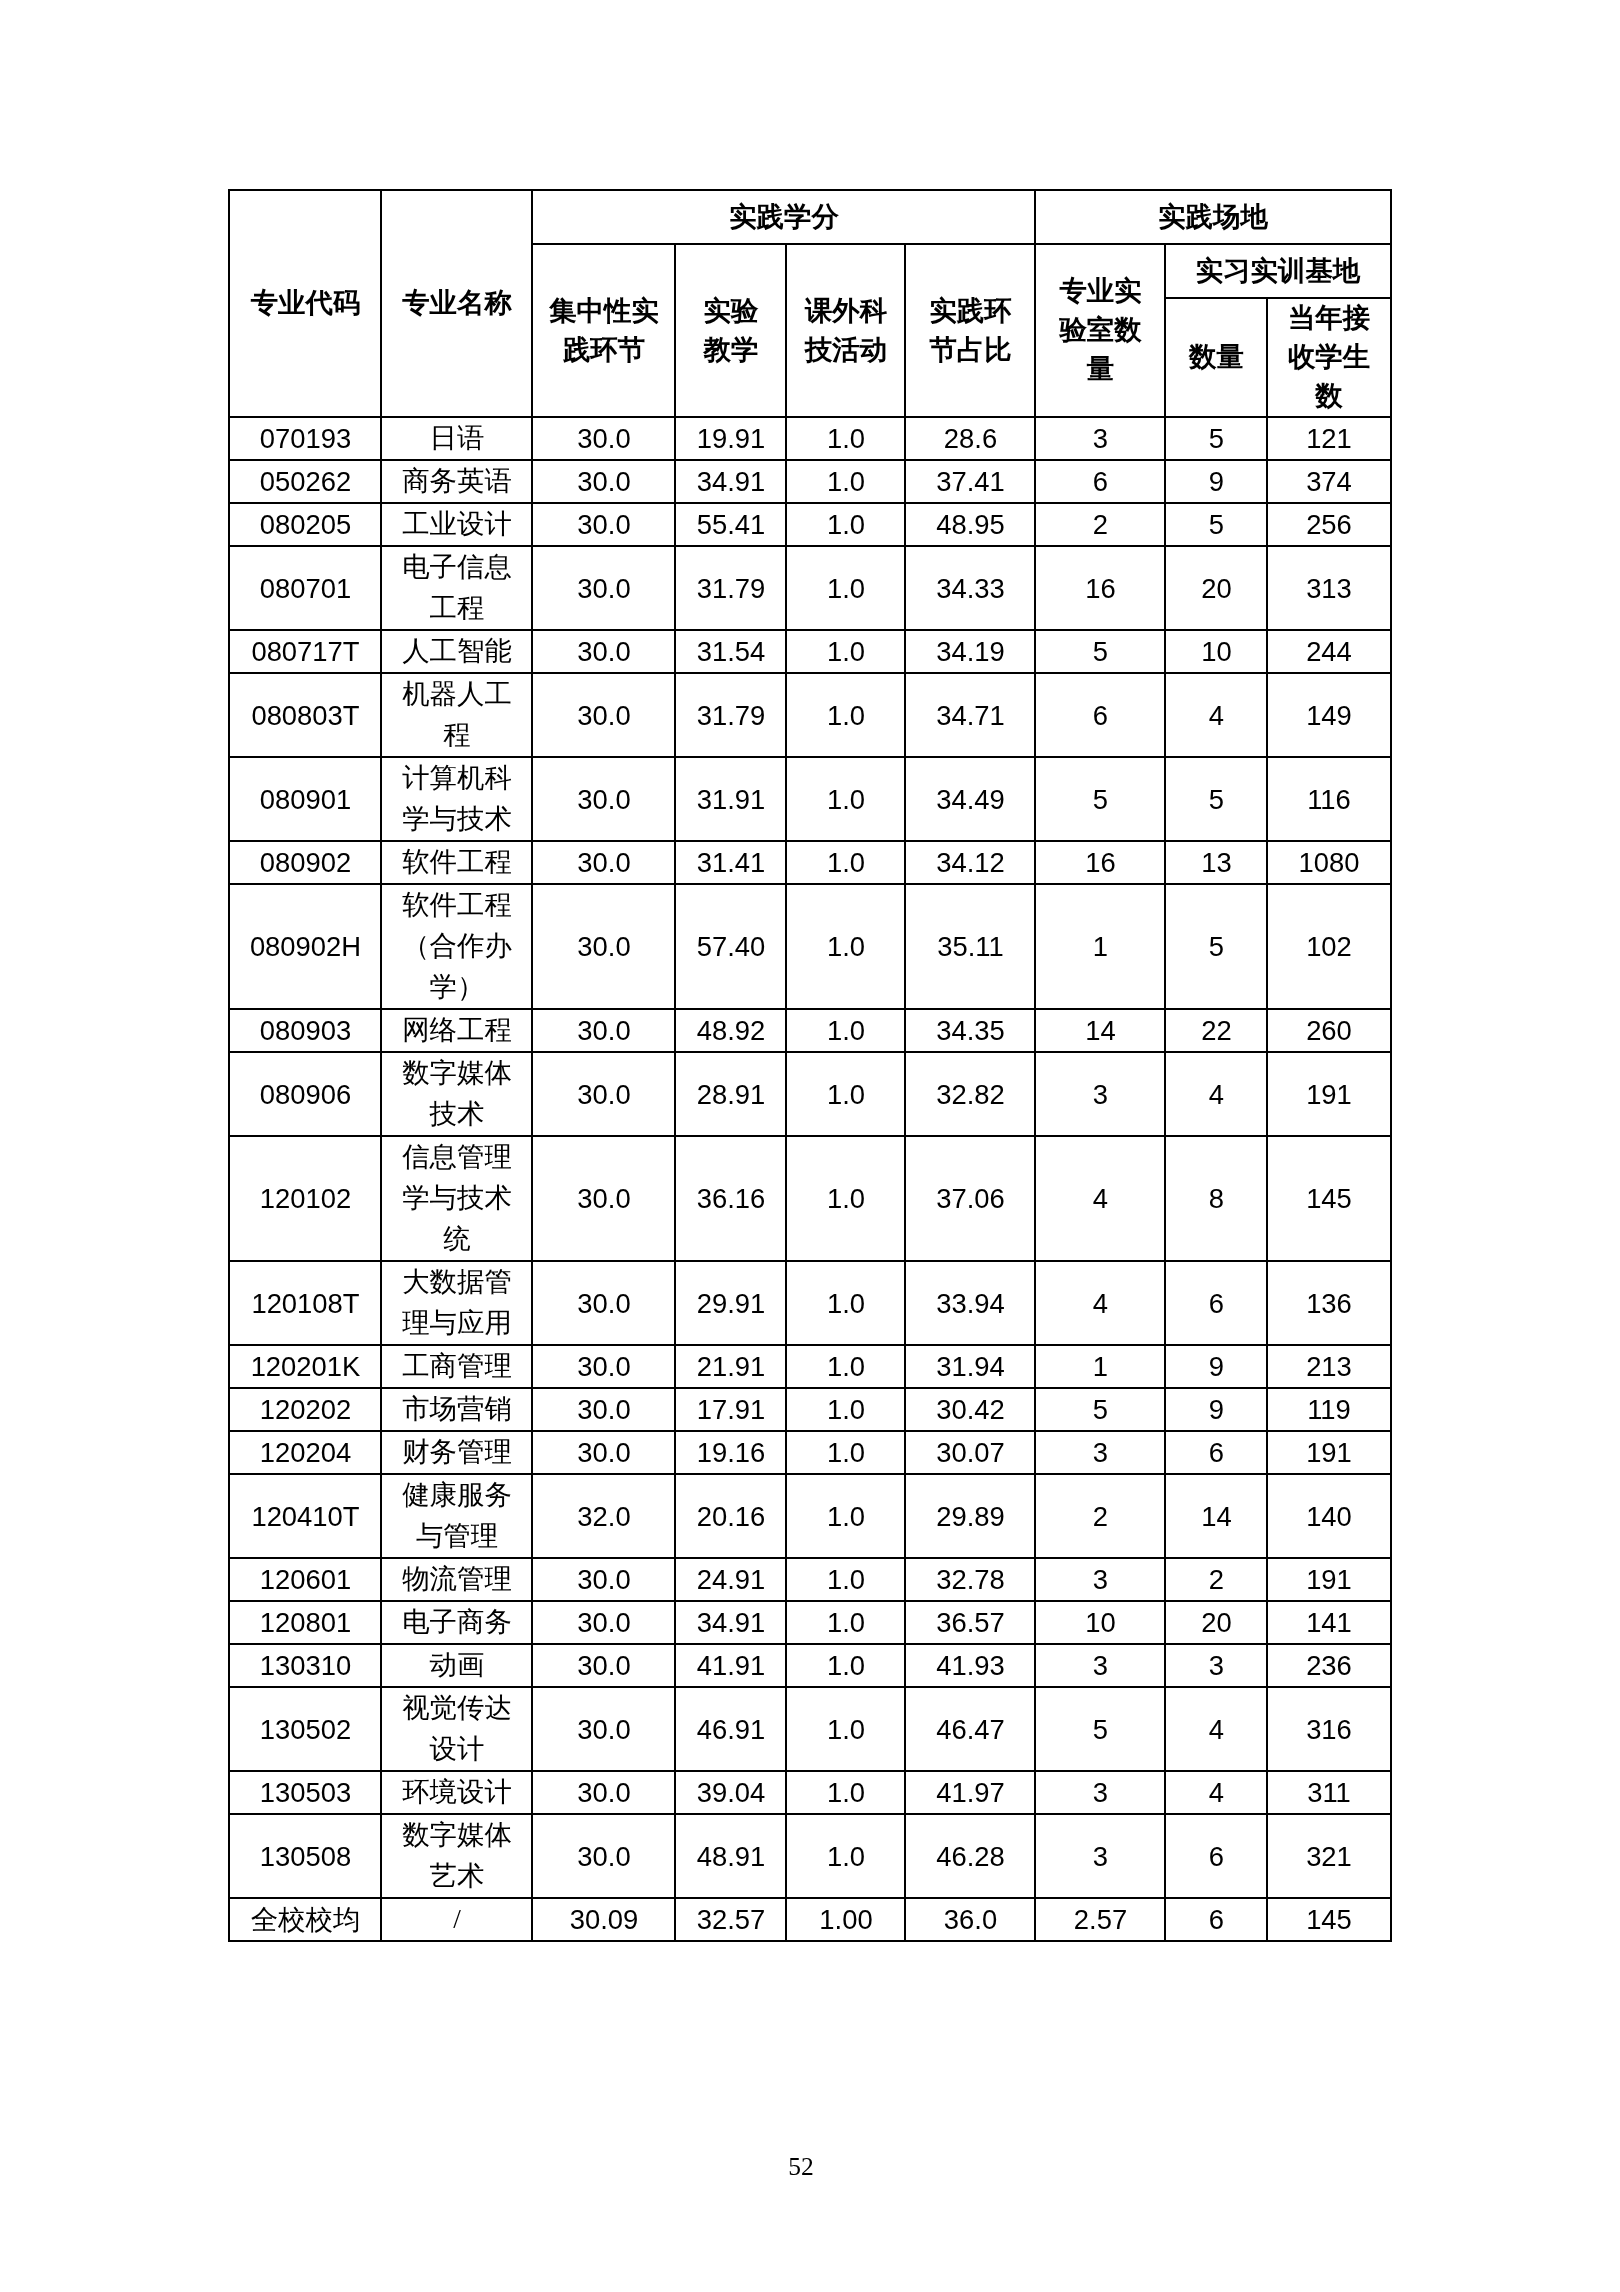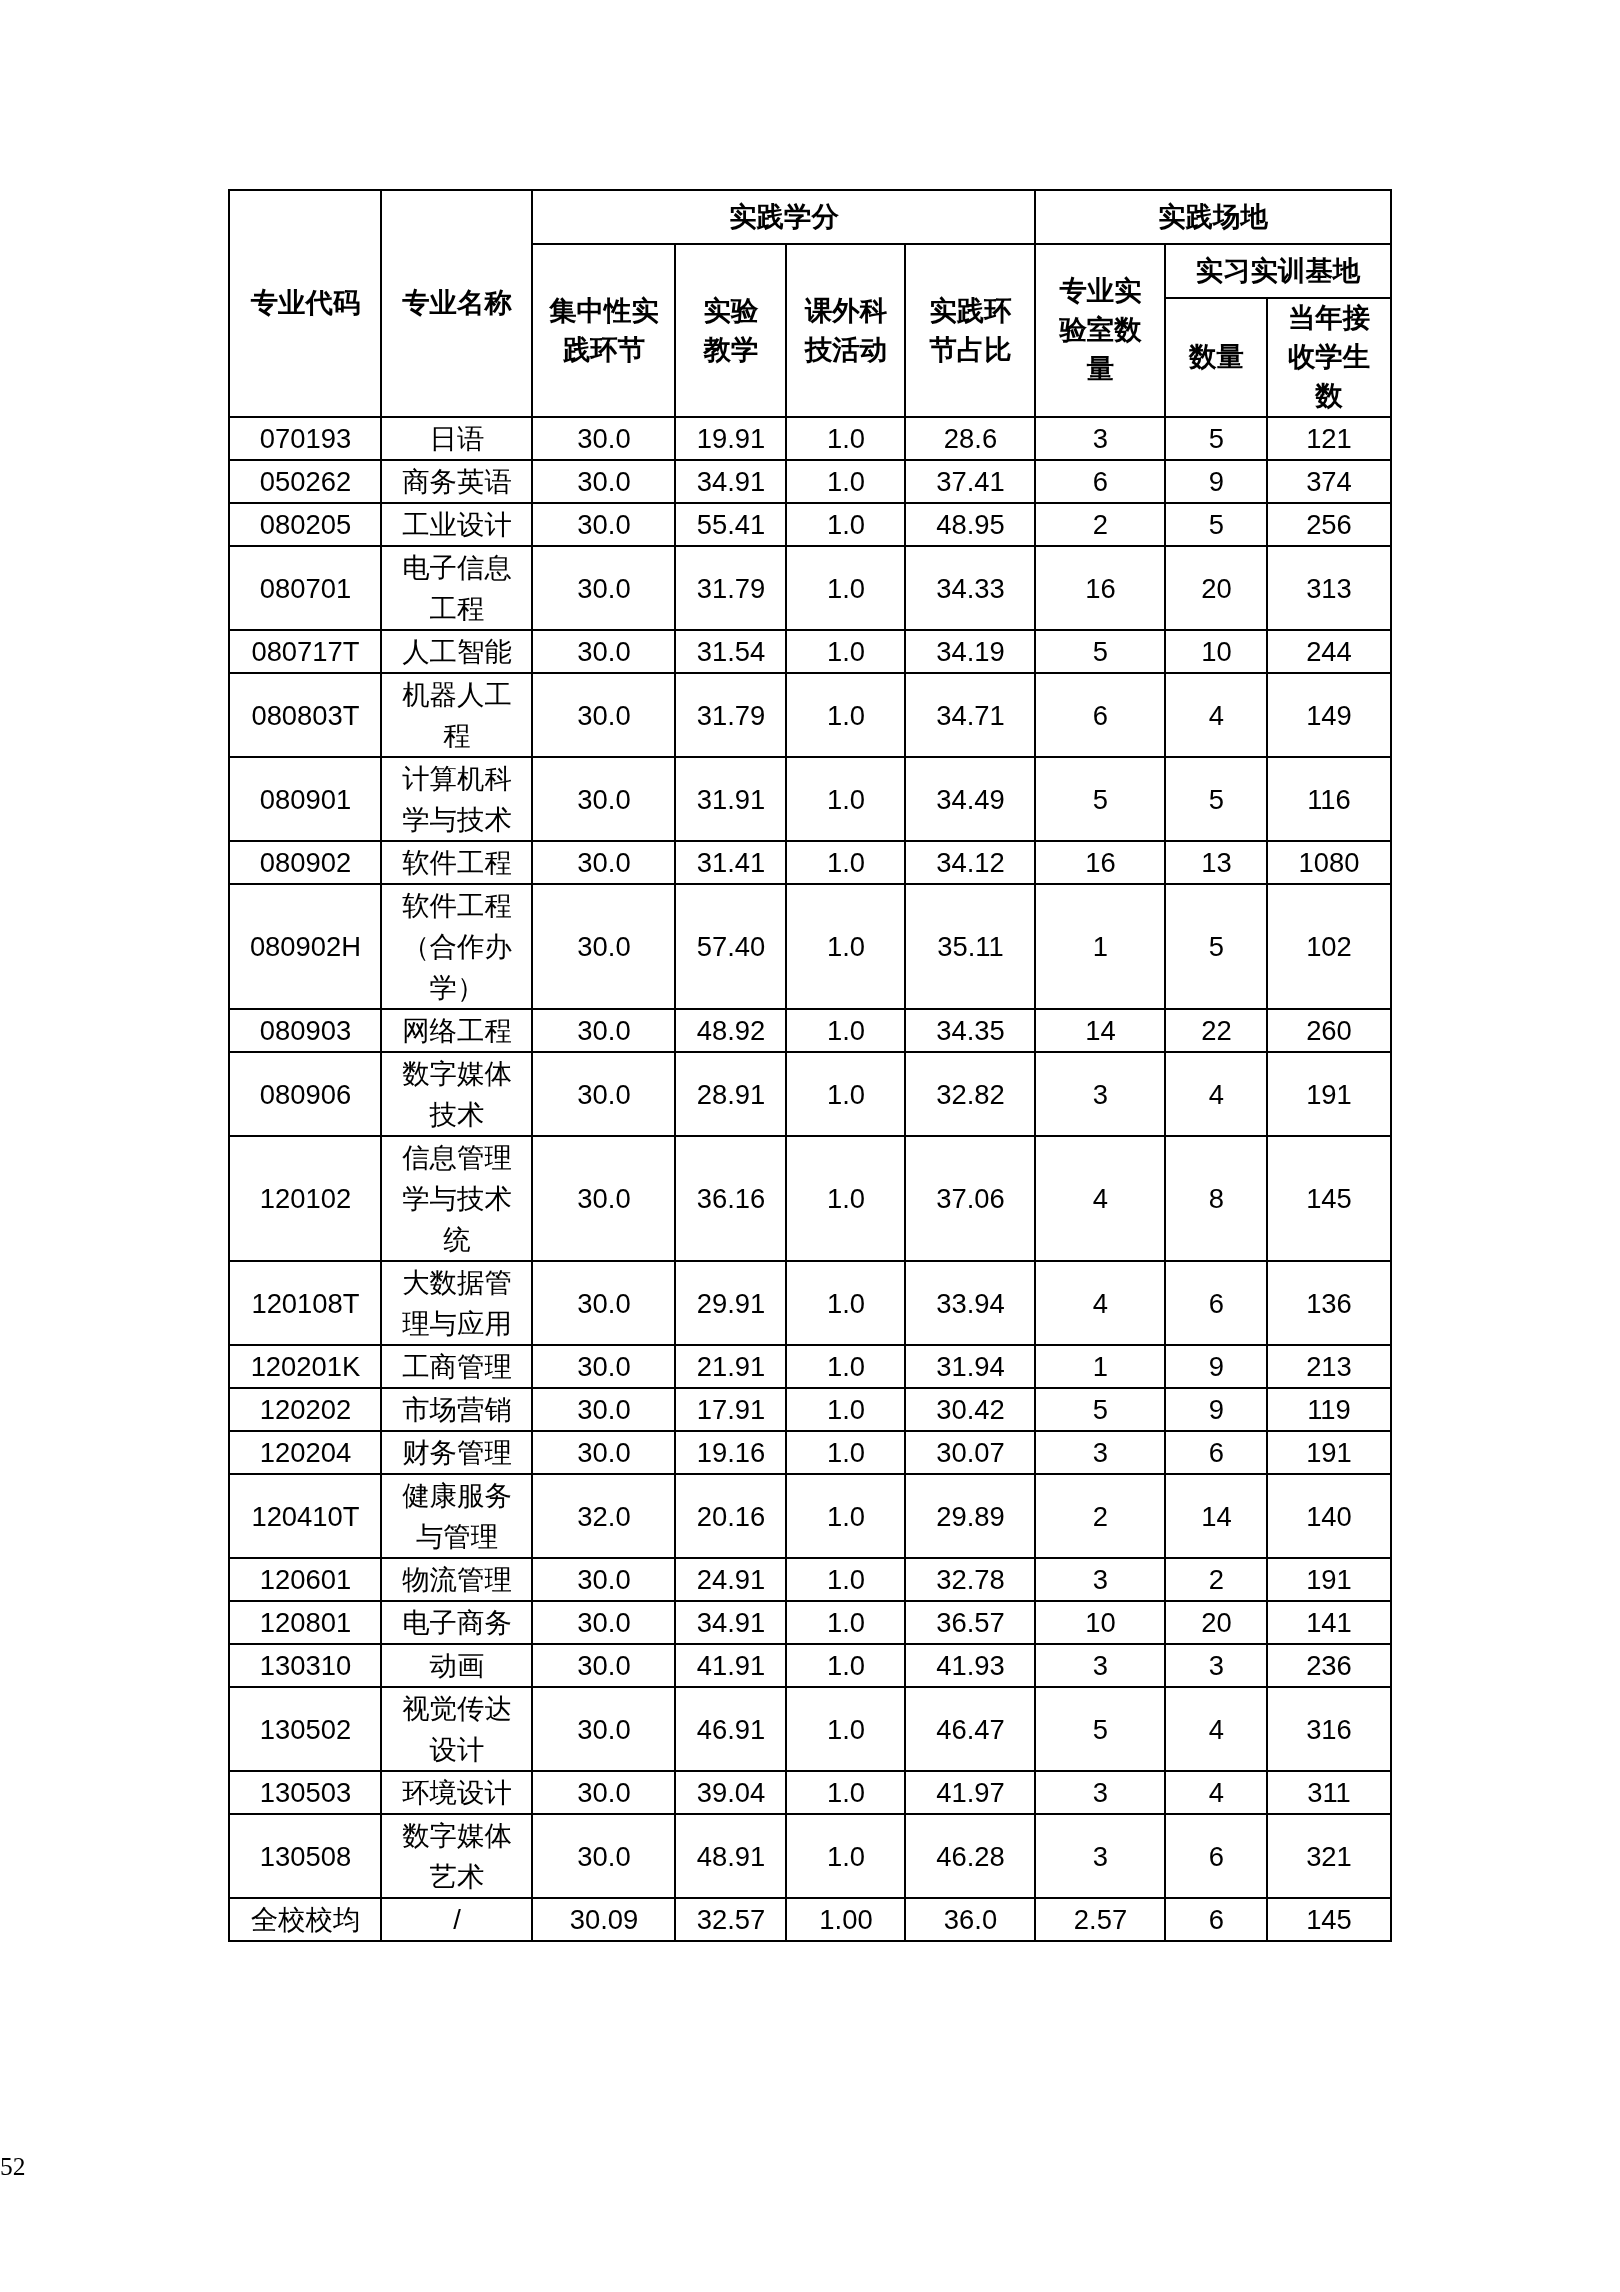--- a/index.html
+++ b/index.html
@@ -49,33 +49,34 @@
     font-weight: 700;
     font-size: 27.4px;
     line-height: 39px;
   }
   td {
     font-family: "Liberation Sans", sans-serif;
     font-size: 27.4px;
     line-height: 41px;
   }
   td.name {
-    font-family: Liberation Sans, sans-serif;
+    font-family: Liberation Serif, serif;
   }
   tr.hr1 { height: 54px; }
   tr.hr2 { height: 54px; }
   tr.hr3 { height: 117px; }
   .page-number {
     position: absolute;
     top: 2152px;
     left: 0;
     width: 1576px;
-    text-align: left;
+    text-align: center;
     font-family: "Liberation Serif", serif;
     font-size: 25.5px;
+    padding-left: 13px;
   }
 </style>
 </head>
 <body>
 
 <div class="page">
 
 
   <table class="main">
     <colgroup>

